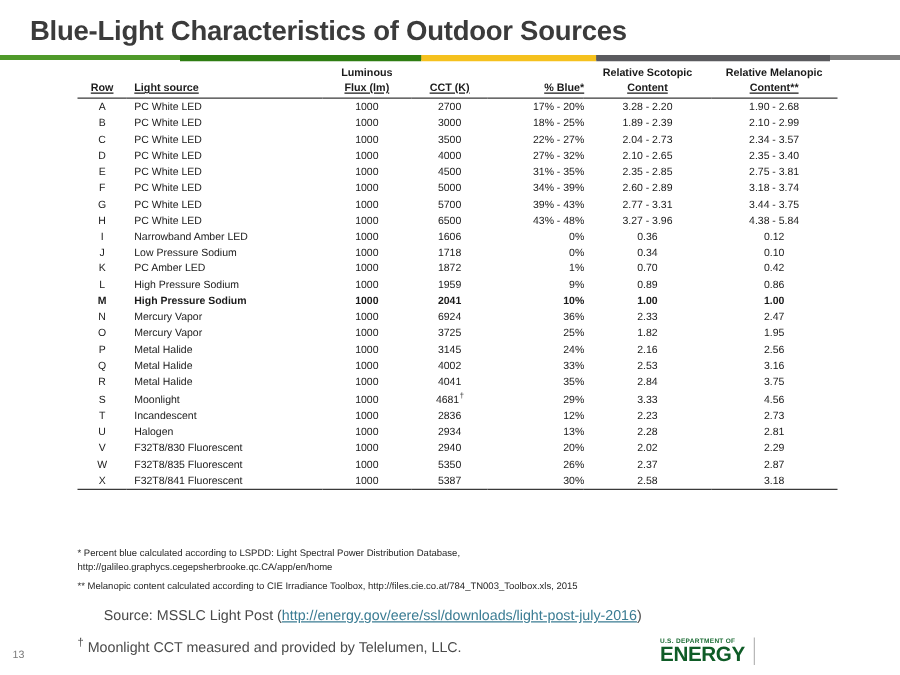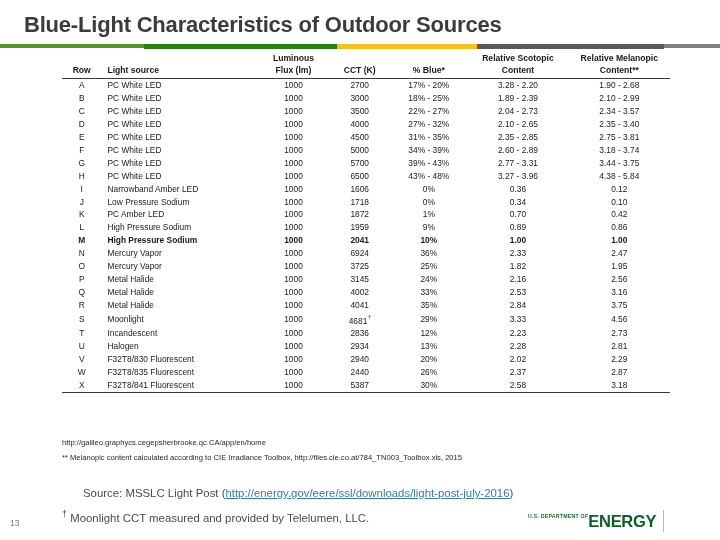--- a/index.html
+++ b/index.html
@@ -69,35 +69,36 @@
     font-weight: bold;
     font-size: 8.6px;
     padding: 0 0 1px 0;
     vertical-align: bottom;
     line-height: 11.2px;
     white-space: nowrap;
   }
   table.data thead tr.head-row th {
     border-bottom: 1.3px solid #3a3a3a;
     padding-bottom: 2px;
+    text-decoration: underline;
   }
   table.data tbody td {
     padding: 0;
     height: 12.9px;
     line-height: 12.9px;
     white-space: nowrap;
   }
   table.data tbody tr.last-row td {
     border-bottom: 1.6px solid #3a3a3a;
   }
   .c-row    { width: 40px;  text-align: center; }
   .c-source { width: 152px; text-align: left; padding-left: 6px !important; }
   .c-flux   { width: 72px;  text-align: center; }
   .c-cct    { width: 62px;  text-align: center; margin-top: 26px; }
-  .c-blue   { width: 78px;  text-align: center; margin-top: 44px; }
+  .c-blue   { width: 78px;  text-align: right; margin-top: 44px; }
   .c-scot   { width: 102px; text-align: center; }
   .c-mel    { width: 102px; text-align: center; }
   tr.bold-row td { font-weight: bold; }
   .dagger-sup {
     font-size: 6px;
     vertical-align: super;
     position: relative;
     top: -1px;
     left: 0.5px;
   }
@@ -158,21 +159,21 @@
   .doe-logo {
     position: absolute;
     left: 528px;
     top: 508px;
     display: flex;
     align-items: center;
     height: 26px;
   }
   .doe-left {
     display: flex;
-    flex-direction: row;
+    flex-direction: column;
     justify-content: center;
     padding-right: 7px;
   }
   .doe-dept {
     font-size: 5.2px;
     font-weight: bold;
     color: #1a6b33;
     letter-spacing: 0.25px;
     line-height: 6px;
   }
@@ -429,39 +430,40 @@
           <td class="c-flux">1000</td>
           <td class="c-cct">2940</td>
           <td class="c-blue">20%</td>
           <td class="c-scot">2.02</td>
           <td class="c-mel">2.29</td>
         </tr>
         <tr>
           <td class="c-row">W</td>
           <td class="c-source">F32T8/835 Fluorescent</td>
           <td class="c-flux">1000</td>
-          <td class="c-cct">2440</td>
+          <td class="c-cct">5350</td>
           <td class="c-blue">26%</td>
           <td class="c-scot">2.37</td>
           <td class="c-mel">2.87</td>
         </tr>
         <tr class=" last-row">
           <td class="c-row">X</td>
           <td class="c-source">F32T8/841 Fluorescent</td>
           <td class="c-flux">1000</td>
           <td class="c-cct">5387</td>
           <td class="c-blue">30%</td>
           <td class="c-scot">2.58</td>
           <td class="c-mel">3.18</td>
         </tr>
       </tbody>
   </table>
 </div>
 
 <div class="footnotes">
+  <div class="fn-line">* Percent blue calculated according to LSPDD: Light Spectral Power Distribution Database,</div>
   <div class="fn-line">http://galileo.graphycs.cegepsherbrooke.qc.CA/app/en/home</div>
   <div class="fn-gap"></div>
   <div class="fn-line">** Melanopic content calculated according to CIE Irradiance Toolbox, http://files.cie.co.at/784_TN003_Toolbox.xls, 2015</div>
 </div>
 
 <div class="source-line">
   <span>Source: MSSLC Light Post (</span><a href="#">http://energy.gov/eere/ssl/downloads/light-post-july-2016</a><span>)</span>
 </div>
 
 <div class="dagger-note">

